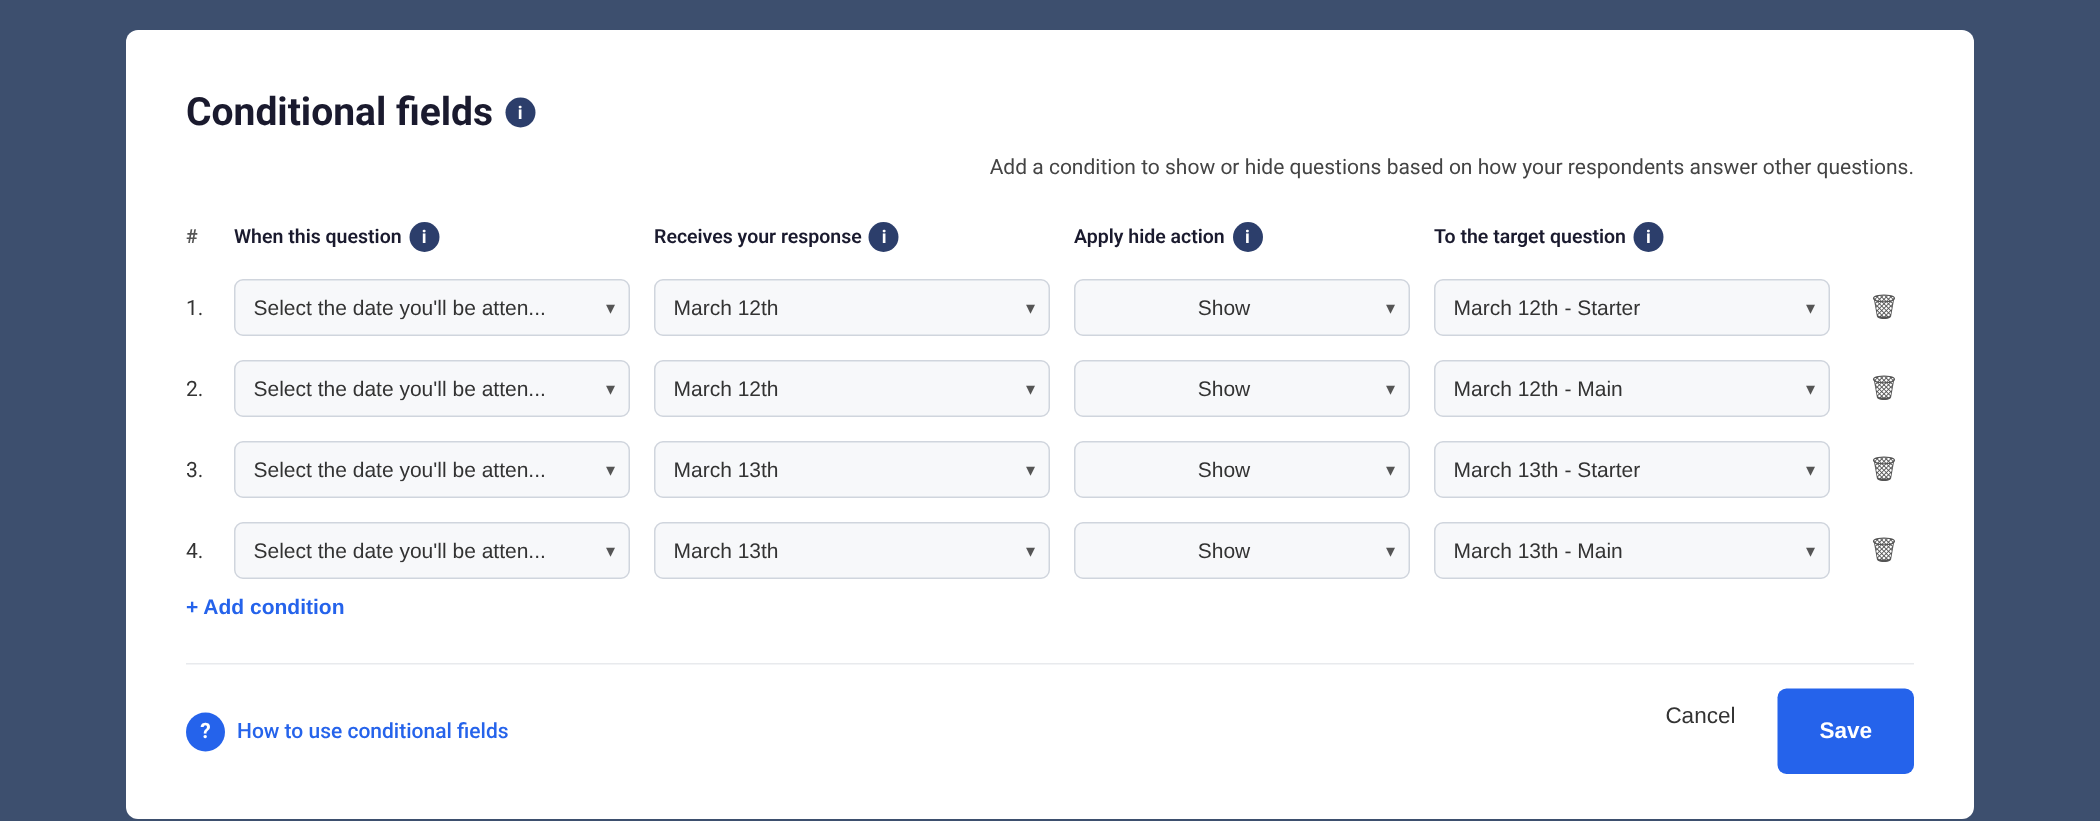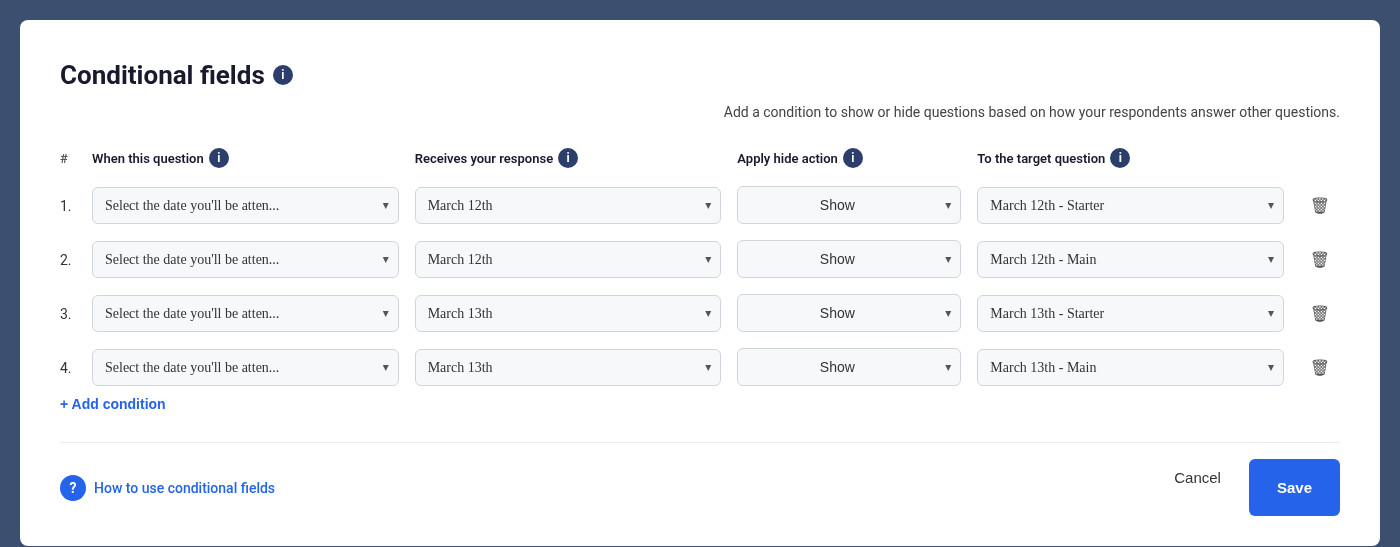--- a/index.html
+++ b/index.html
@@ -8,21 +8,21 @@
       background: #3d4f6e;
       display: flex;
       align-items: center;
       justify-content: center;
       min-height: 100vh;
       padding: 20px;
     }
     .modal {
       background: #ffffff;
       border-radius: 8px;
-      width: 1360px;
+      width: 1232px;
       min-height: 520px;
       padding: 40px 40px 30px 40px;
       position: relative;
       display: flex;
       flex-direction: column;
     }
     .modal-title {
       font-size: 26px;
       font-weight: 700;
       color: #1a1a2e;
@@ -95,21 +95,20 @@
       padding: 10px 36px 10px 12px;
       border: 1px solid #d0d5dd;
       border-radius: 6px;
       background: #f7f8fa;
       font-size: 14px;
       color: #333;
       appearance: none;
       -webkit-appearance: none;
       cursor: pointer;
       outline: none;
-      font-family: Liberation Serif, serif;
     }
     .select-arrow {
       position: absolute;
       right: 10px;
       top: 50%;
       transform: translateY(-50%);
       pointer-events: none;
       color: #555;
       font-size: 12px;
     }

